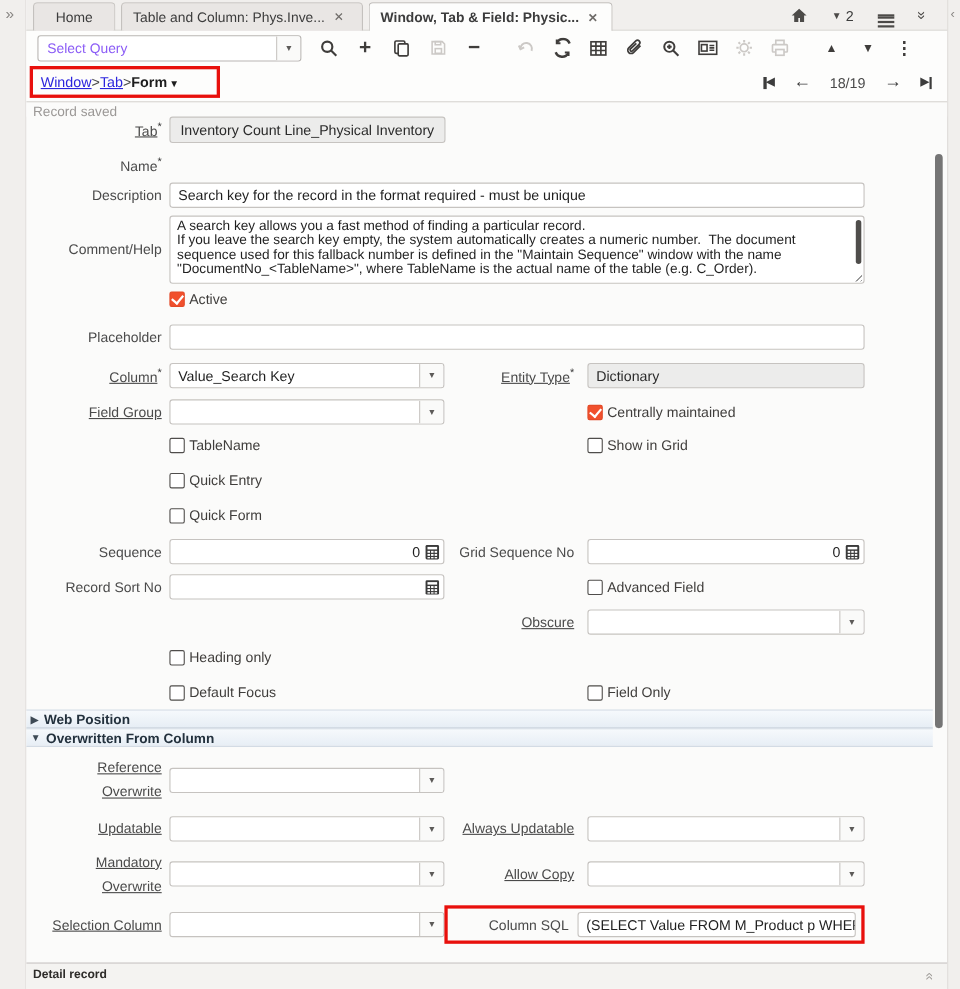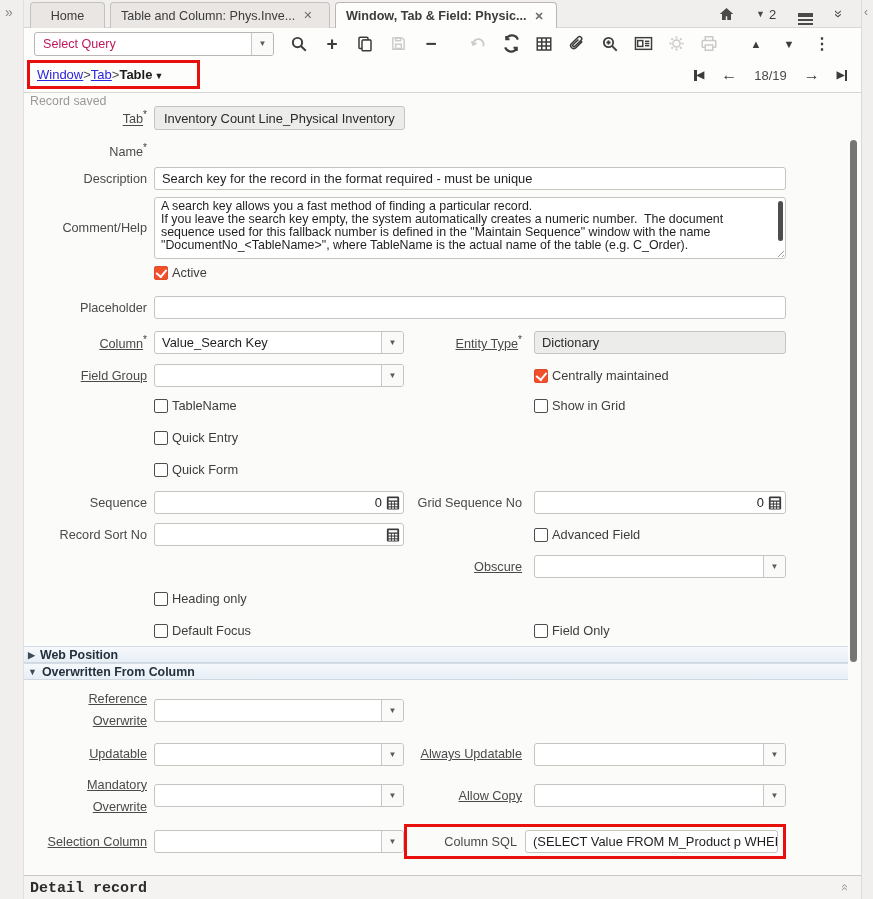--- a/index.html
+++ b/index.html
@@ -26,21 +26,21 @@
   .tabbar-right { position:absolute; right:18px; top:3px; display:flex; align-items:center; gap:22px; height:22px; }
   .tb-ic { color:#4c4a48; display:flex; align-items:center; font-size:13px; cursor:pointer; }
   .win-count { display:flex; align-items:center; gap:4px; font-size:13px; color:#3c3c3c; }
   .win-count .arr { font-size:9px; color:#4c4a48; }
   .burger span { display:block; width:15px; height:2.2px; background:#4c4a48; margin:2px 0; }
   .dbl-down { transform:rotate(90deg); font-size:14px; color:#4c4a48; }
 
   
   .toolbar { position:absolute; left:0; top:28px; width:837px; height:31px; background:#fdfdfc; display:flex; align-items:center; }
   .query-box { margin-left:10px; width:240px; height:24px; border:1px solid #b9b6b3; border-radius:3px; background:#fff; display:flex; align-items:stretch; overflow:hidden; }
-  .query-box .qtext { flex:1; display:flex; align-items:center; padding:0 8px; color:#be185d; font-size:12.6px; }
+  .query-box .qtext { flex:1; display:flex; align-items:center; padding:0 8px; color:#8b5cf6; font-size:12.6px; }
   .dd-btn { width:22px; border-left:1px solid #c9c6c3; background:#fafaf9; display:flex; align-items:center; justify-content:center; color:#5c5a58; font-size:8px; }
   .ticons { display:flex; align-items:center; margin-left:14px; gap:11px; }
   .ti { width:22px; height:22px; display:flex; align-items:center; justify-content:center; color:#3f3d3b; cursor:pointer; }
   .ti.dis { color:#ccc9c6; cursor:default; }
   .ti svg { display:block; }
   .ti.txt { font-size:19px; font-weight:bold; }
   .ti.tri { font-size:11px; }
   .ti.kebab { font-size:16px; font-weight:bold; letter-spacing:0; }
   .gap-l { margin-left:14px; }
 
@@ -101,21 +101,21 @@
 
   .sec { width:824px; height:17px; display:flex; align-items:center; gap:5px; padding-left:4px; background:linear-gradient(#f6f9fc,#e7eef5); border-top:1px solid #d4dde6; border-bottom:1px solid #cfd8e1; font-size:12.4px; font-weight:bold; color:#23313d; cursor:pointer; }
   .sec .tri { font-size:9px; color:#3e4a55; }
 
   .redbox { grid-column:3 / 5; border:3px solid #e8100c; display:flex; align-items:center; padding:3px 5px 3px 0; }
   .redbox .lblr { width:118px; text-align:right; padding-right:8px; font-size:12.7px; color:#4a4a4a; flex:none; }
   .redbox .fld { flex:1; }
 
   
   .footer { position:absolute; left:0; bottom:0; width:837px; height:24px; background:#f4f3f1; border-top:1px solid #c9c6c3; }
-  .footer .ft { position:absolute; left:6px; top:4px; font-size:15px; font-weight:bold; color:#2e2c2a;font-family:Liberation Mono, monospace; }
+  .footer .ft { position:absolute; left:6px; top:4px; font-size:11px; font-weight:bold; color:#2e2c2a; }
   .footer .collapse { position:absolute; right:14px; top:4px; color:#a09d9a; font-size:13px; transform:rotate(-90deg); cursor:pointer; }
 
   
   .vscroll { position:absolute; left:826px; top:140px; width:7px; height:522px; background:#757575; border-radius:4px; }
 
   .mb12{margin-bottom:12px}.mb8{margin-bottom:8px}.mb7{margin-bottom:7px}.mb6{margin-bottom:6px}
   .mb16{margin-bottom:16px}.mb10{margin-bottom:10px}.mb11{margin-bottom:11px}.mb17{margin-bottom:17px}
   .mb14{margin-bottom:14px}.mb9{margin-bottom:9px}.mb13{margin-bottom:13px}
   .h40 { min-height:44px; } .h30 { min-height:30px; }
   .pt8 { padding-top:8px; }
@@ -268,21 +268,21 @@
         <span class="ti kebab">⋮</span>
       </div>
     </div>
 
     <div class="crumb-row">
       <div class="crumb-box">
         <span class="crumb-link">Window</span>
         <span class="crumb-sep">&gt;</span>
         <span class="crumb-link">Tab</span>
         <span class="crumb-sep">&gt;</span>
-        <span class="crumb-cur"><span>Table</span><span class="arr">▼</span></span>
+        <span class="crumb-cur"><span>Form</span><span class="arr">▼</span></span>
       </div>
       <div class="recnav">
         <span class="nav-btn nav-first">
             <span class="bar"></span>
             <span class="t">◀</span>
           </span>
         <span class="nav-btn nav-arrow">←</span>
         <span class="nav-count">18/19</span>
         <span class="nav-btn nav-arrow">→</span>
         <span class="nav-btn nav-last">

